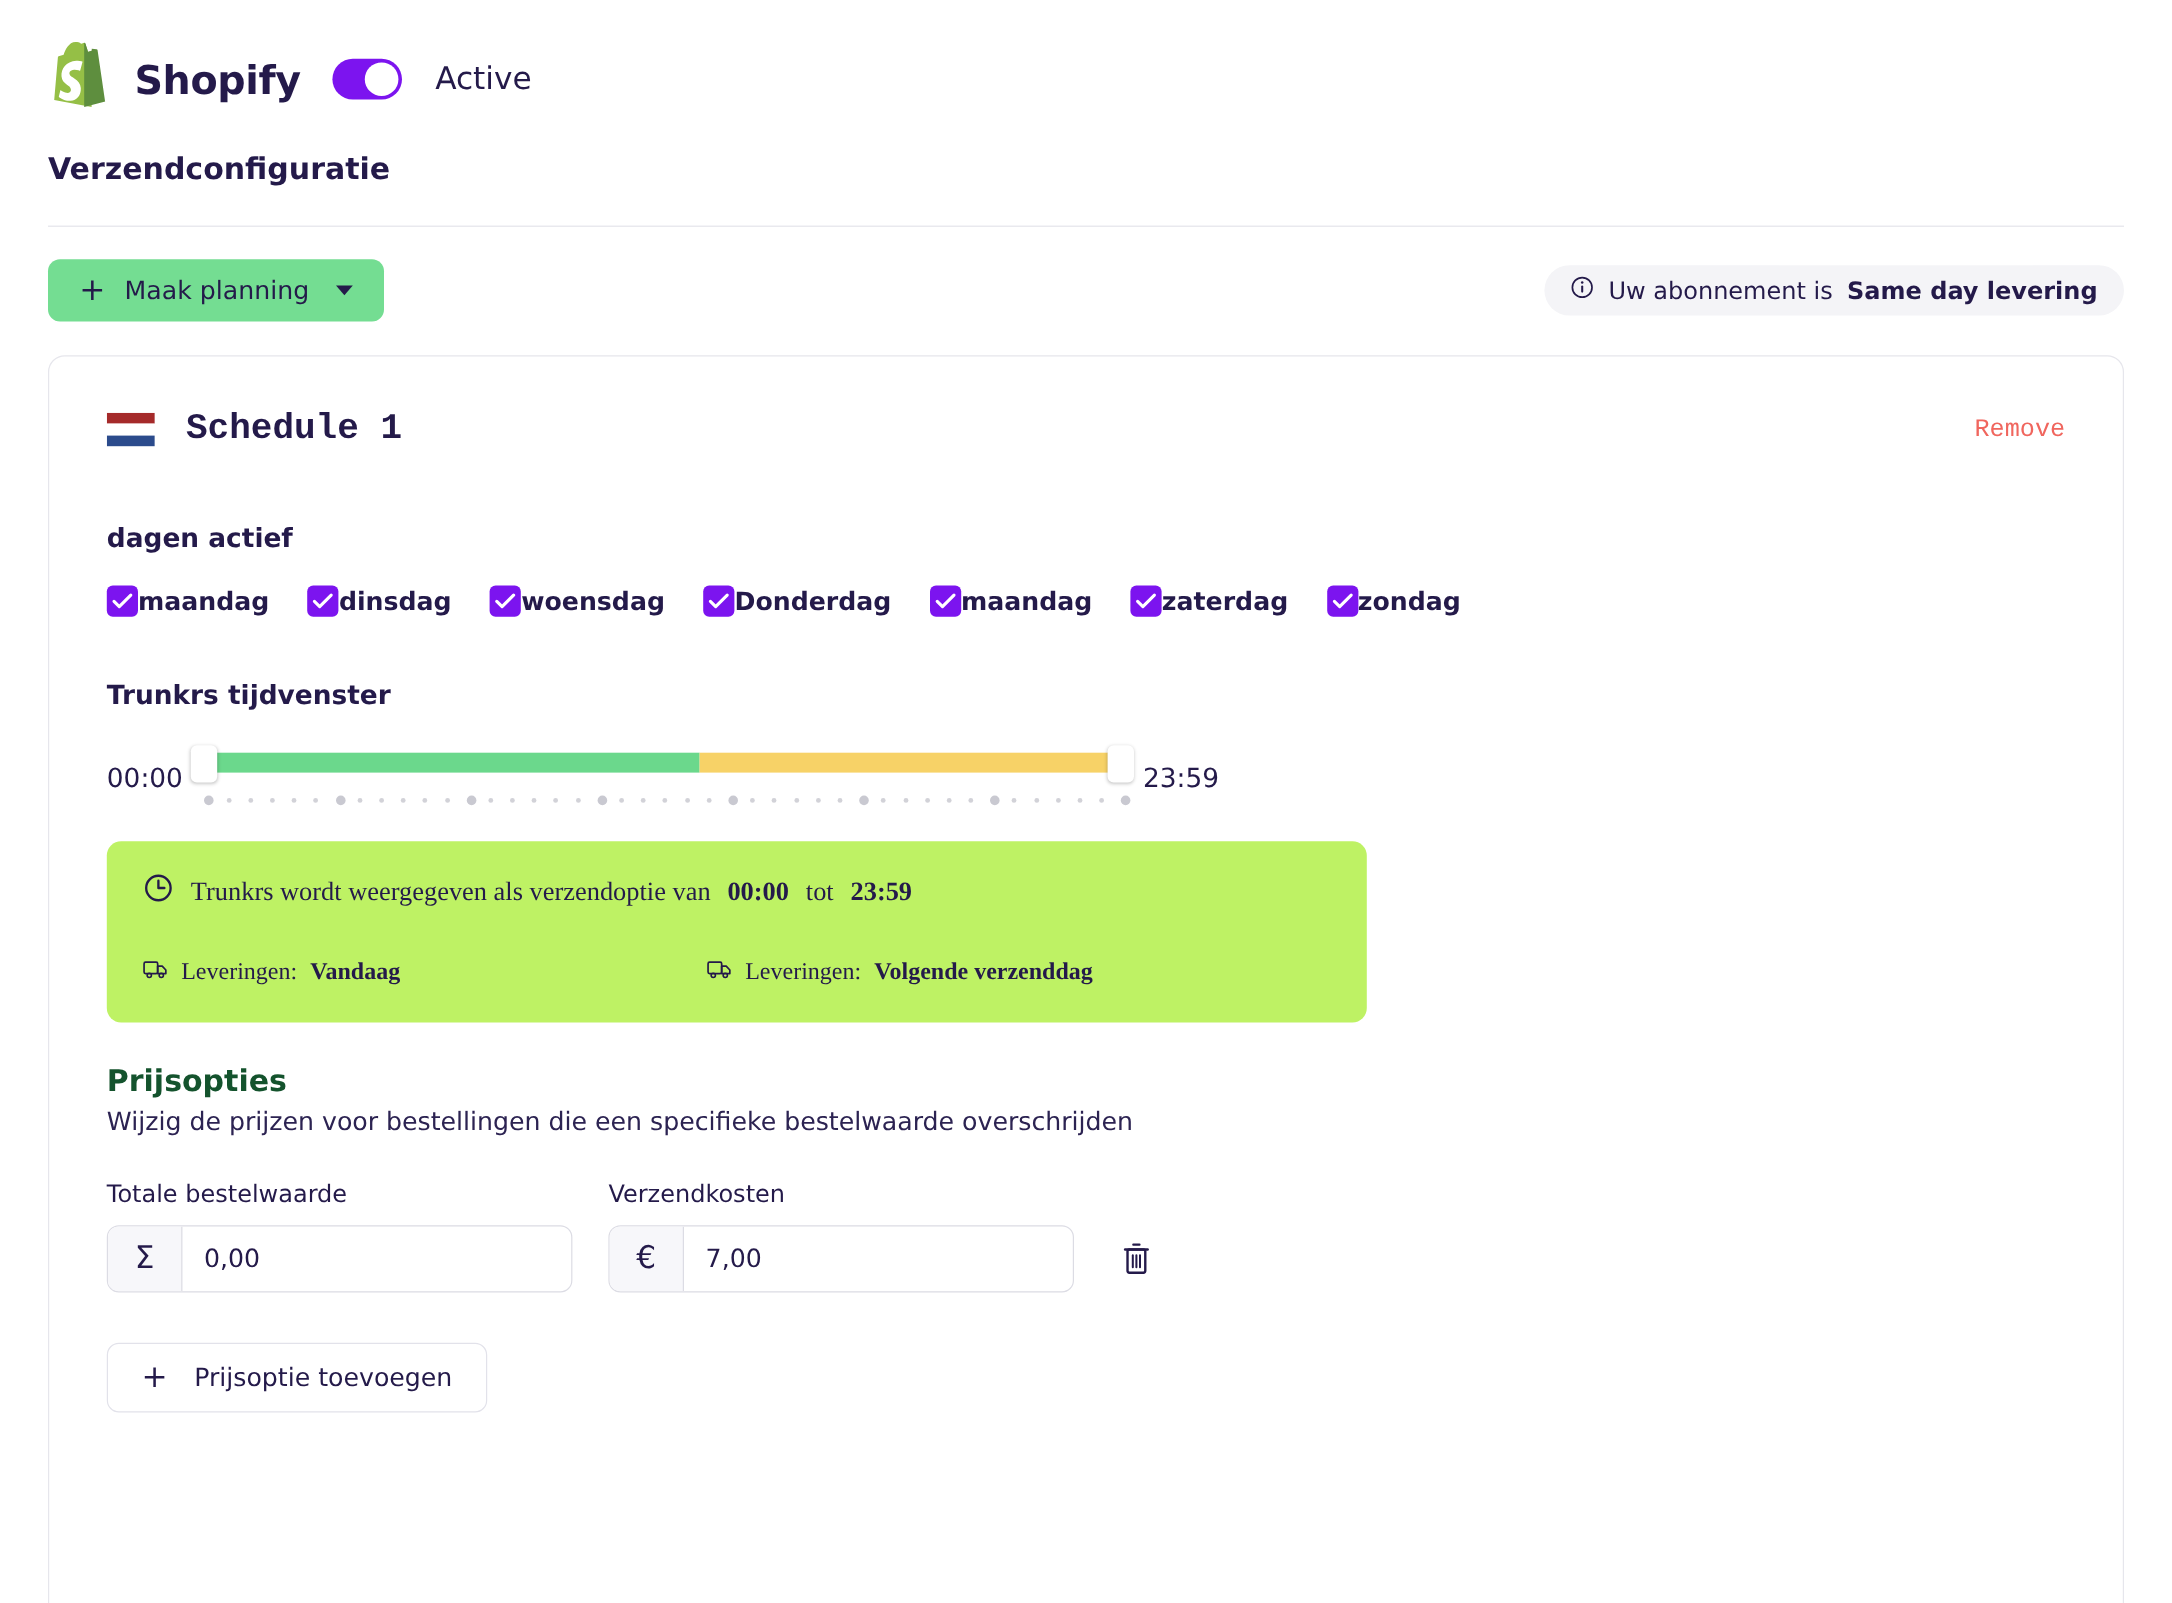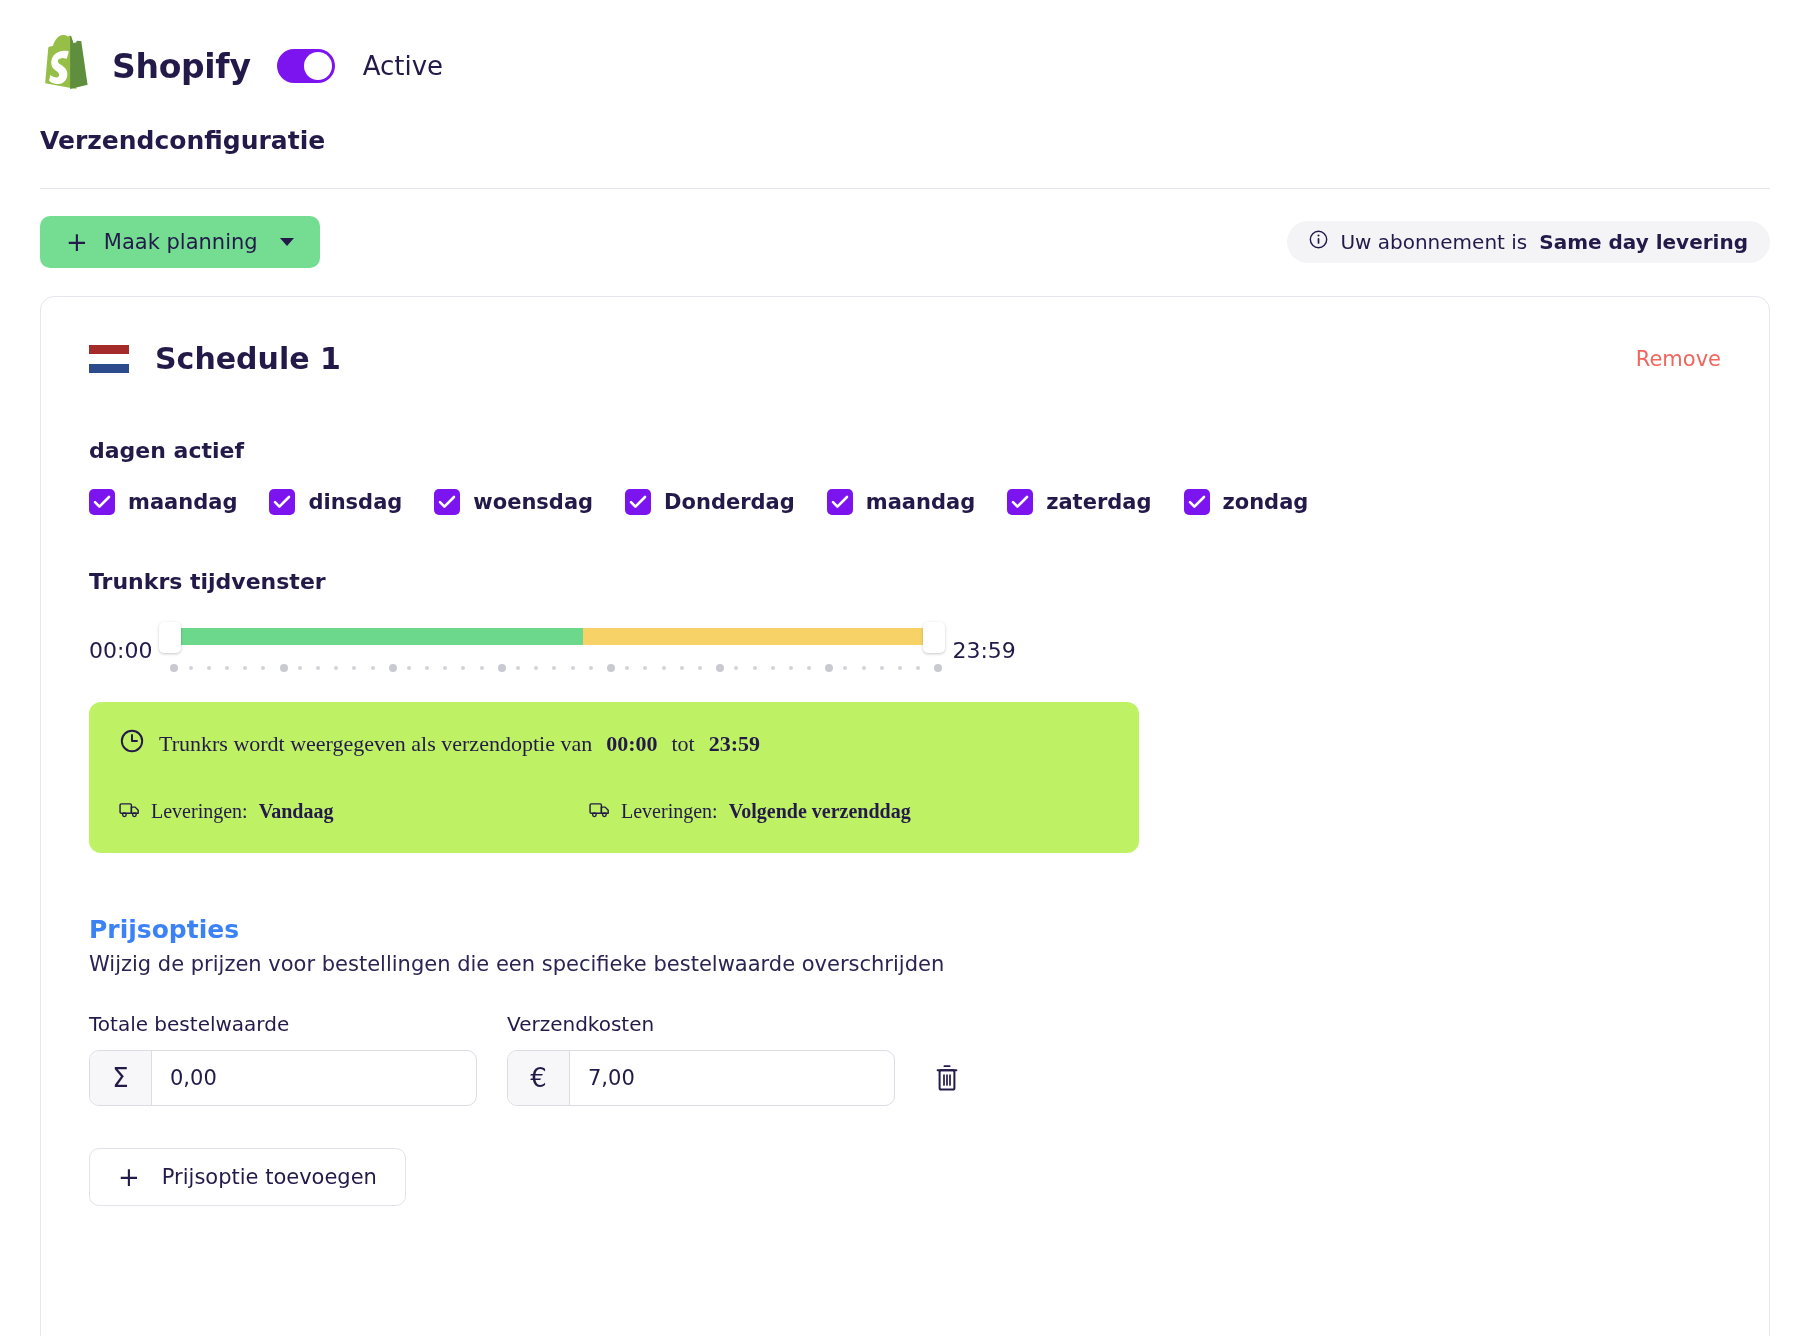--- a/index.html
+++ b/index.html
@@ -51,32 +51,32 @@
   }
   .sub-badge b { font-weight: bold; }
   .info-circle { width: 19px; height: 19px; flex: none; }
 
   
   .card {
     margin-top: 28px; border: 1px solid #e6e6ec; border-radius: 14px;
     background: #ffffff; padding: 44px 48px 60px 48px;
     height: 1060px;
   }
-  .card-head { display: flex; align-items: center; justify-content: space-between; }
+  .card-head { display: flex; align-items: center; justify-content: space-between; font-family: Liberation Mono, monospace; }
   .card-head-left { display: flex; align-items: center; gap: 26px; }
   .flag-nl { width: 40px; height: 28px; display: block; flex: none; }
   .schedule-title { font-size: 30px; font-weight: bold; color: #241a4a; }
   .remove-link { font-size: 21px; color: #f0665e; cursor: pointer; }
 
   .section-label { font-size: 22px; font-weight: bold; color: #241a4a; }
 
   
   .days-label { margin-top: 62px; }
   .days-row { display: flex; align-items: center; gap: 32px; margin-top: 26px; }
-  .day { display: flex; align-items: center; gap: 13px; cursor: pointer; }
+  .day { display: flex; align-items: center; cursor: pointer; }
   .cb {
     width: 26px; height: 26px; border-radius: 5px; background: #7c14ef;
     flex: none; position: relative;
   }
   .cb svg { position: absolute; left: 4px; top: 5px; }
   .day-label { font-size: 21px; font-weight: bold; color: #241a4a; white-space: nowrap; }
 
   
   .tw-label { margin-top: 54px; }
   .slider-row { display: flex; align-items: center; margin-top: 34px; }
@@ -109,21 +109,21 @@
   .cutoff-col { width: 470px; }
   .cutoff-head { display: flex; align-items: center; gap: 13px; font-size: 21px; font-weight: bold; color: #241a4a; }
   .dot { width: 15px; height: 15px; border-radius: 50%; flex: none; }
   .dot.green { background: #6bd88c; }
   .dot.yellow { background: #f7d267; }
   .cutoff-sub { display: flex; align-items: center; gap: 11px; margin-top: 16px; font-size: 20px; color: #241a4a; }
   .cutoff-sub b { font-weight: bold; }
   .truck-icon { width: 21px; height: 17px; flex: none; }
 
   
-  .prices-title { font-size: 25px; font-weight: bold; margin-top: 62px; color: #3b82f6; }
+  .prices-title { font-size: 25px; font-weight: bold; margin-top: 34px; color: #14532d; }
   .prices-sub { font-size: 21px; margin-top: 8px; color: #2c2352; }
   .fields-row { display: flex; align-items: flex-end; gap: 30px; margin-top: 36px; }
   .field-group { display: flex; flex-direction: column; }
   .field-label { font-size: 20px; color: #241a4a; margin-bottom: 14px; }
   .field-box {
     display: flex; align-items: stretch; width: 388px; height: 56px;
     border: 1px solid #dcdce4; border-radius: 10px; overflow: hidden; background: #fff;
   }
   .field-prefix {
     width: 62px; display: flex; align-items: center; justify-content: center;

